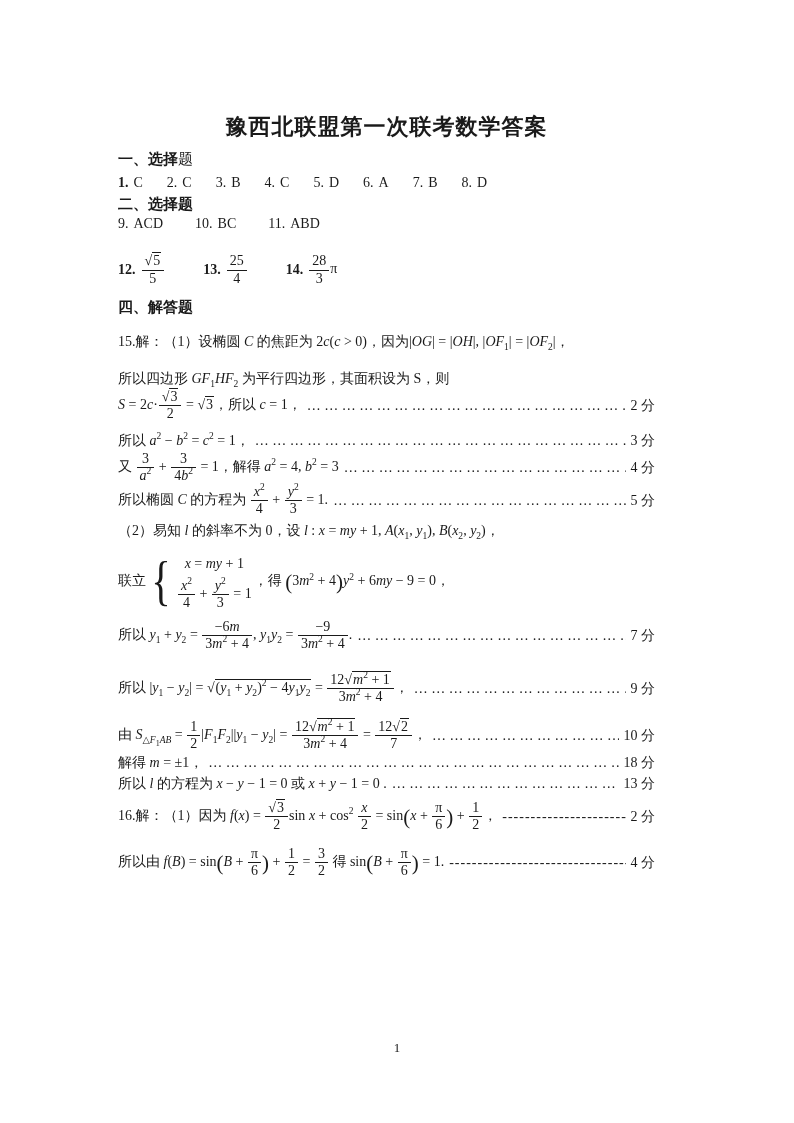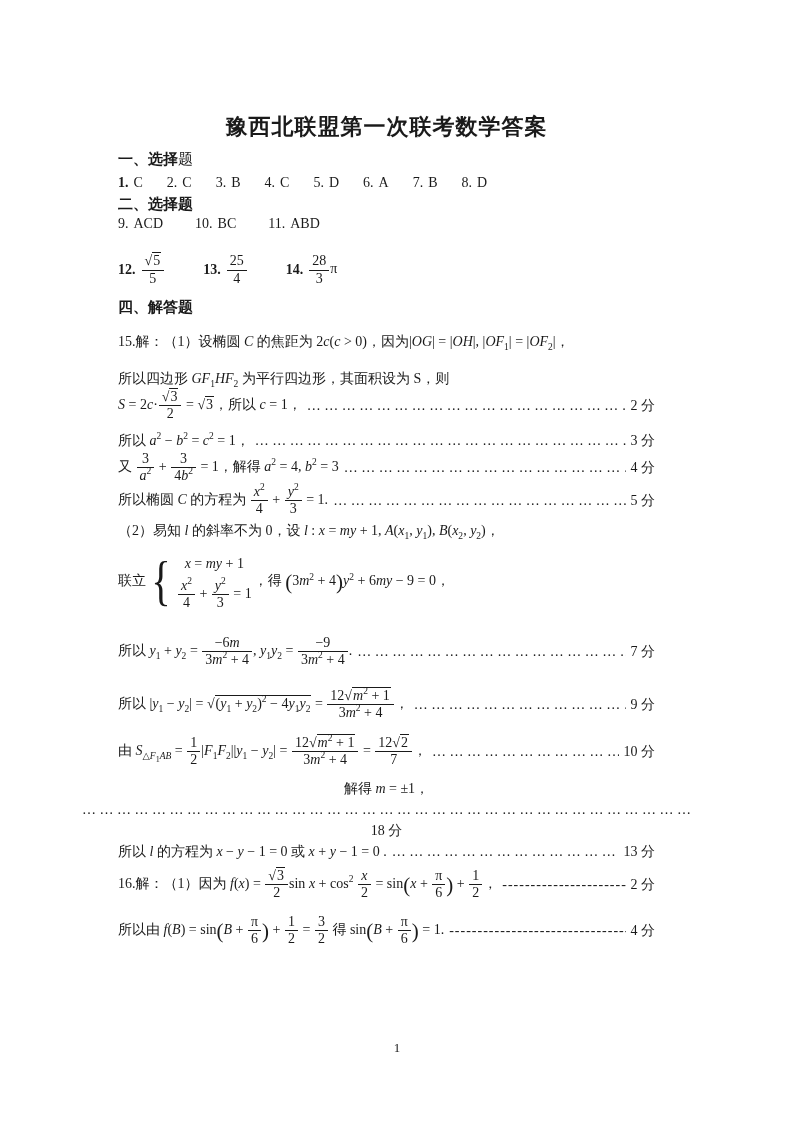--- a/index.html
+++ b/index.html
@@ -140,39 +140,39 @@
     <div class="line" style="margin-top:12px;">
         <span class="math">联立<span class="sys">
             <span class="brace">{</span>
             <span class="rows">
               <span><i>x</i> = <i>my</i> + 1</span>
               <span><span class="fr"><span class="n"><i>x</i><sup>2</sup></span><span class="d">4</span></span> + <span class="fr"><span class="n"><i>y</i><sup>2</sup></span><span class="d">3</span></span> = 1</span>
             </span>
           </span>，得 <span class="bp">(</span>3<i>m</i><sup>2</sup> + 4<span class="bp">)</span><i>y</i><sup>2</sup> + 6<i>my</i> − 9 = 0，</span>
       </div>
 
-    <div class="line" style="margin-top:24px;">
+    <div class="line" style="margin-top:8px;">
         <span class="math">所以 <i>y</i><sub>1</sub> + <i>y</i><sub>2</sub> = <span class="fr"><span class="n">−6<i>m</i></span><span class="d">3<i>m</i><sup>2</sup> + 4</span></span>, <i>y</i><sub>1</sub><i>y</i><sub>2</sub> = <span class="fr"><span class="n">−9</span><span class="d">3<i>m</i><sup>2</sup> + 4</span></span>.</span>
         <span class="leader dots"></span>
         <span class="score">7 分</span>
       </div>
 
     <div class="line" style="margin-top:20px;">
         <span class="math">所以 |<i>y</i><sub>1</sub> − <i>y</i><sub>2</sub>| = <span class="sq">√<span class="ov">(<i>y</i><sub>1</sub> + <i>y</i><sub>2</sub>)<sup>2</sup> − 4<i>y</i><sub>1</sub><i>y</i><sub>2</sub></span></span> = <span class="fr"><span class="n">12<span class="sq">√<span class="ov"><i>m</i><sup>2</sup> + 1</span></span></span><span class="d">3<i>m</i><sup>2</sup> + 4</span></span>，</span>
         <span class="leader dots"></span>
         <span class="score">9 分</span>
       </div>
 
     <div class="line" style="margin-top:14px;">
         <span class="math">由 <i>S</i><sub>△<i>F</i><sub>1</sub><i>AB</i></sub> = <span class="fr"><span class="n">1</span><span class="d">2</span></span>|<i>F</i><sub>1</sub><i>F</i><sub>2</sub>||<i>y</i><sub>1</sub> − <i>y</i><sub>2</sub>| = <span class="fr"><span class="n">12<span class="sq">√<span class="ov"><i>m</i><sup>2</sup> + 1</span></span></span><span class="d">3<i>m</i><sup>2</sup> + 4</span></span> = <span class="fr"><span class="n">12<span class="sq">√<span class="ov">2</span></span></span><span class="d">7</span></span>，</span>
         <span class="leader dots"></span>
         <span class="score">10 分</span>
       </div>
 
-    <div class="line" style="margin-top:10px;flex-direction:column;">
+    <div class="line" style="">
         <span class="math">解得 <i>m</i> = ±1，</span>
         <span class="leader dots"></span>
         <span class="score">18 分</span>
       </div>
 
     <div class="line" style="margin-top:0px;">
         <span class="math">所以 <i>l</i> 的方程为 <i>x</i> − <i>y</i> − 1 = 0 或 <i>x</i> + <i>y</i> − 1 = 0 .</span>
         <span class="leader dots"></span>
         <span class="score">13 分</span>
       </div>

